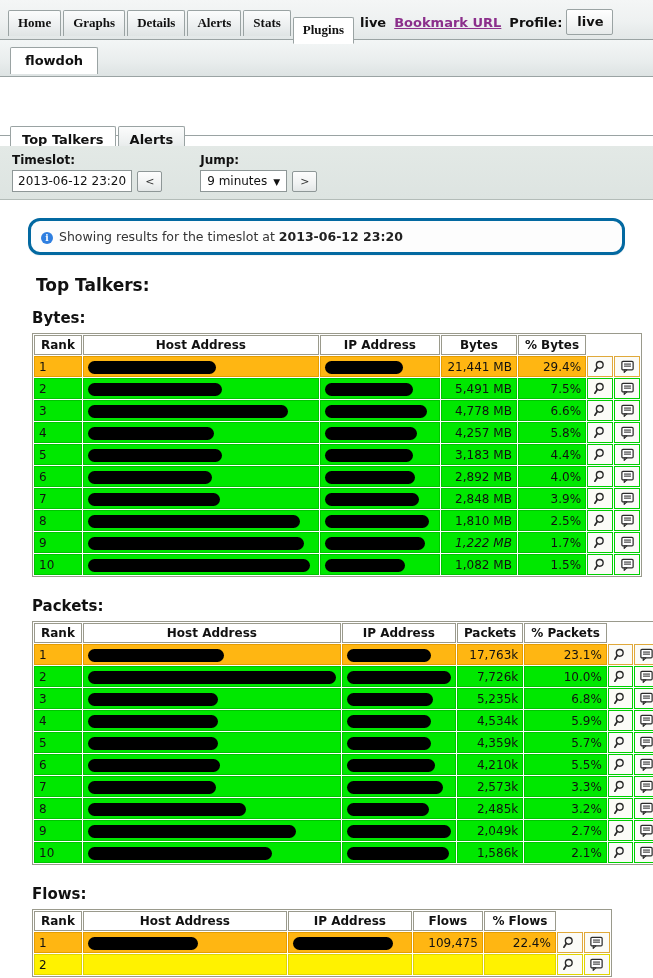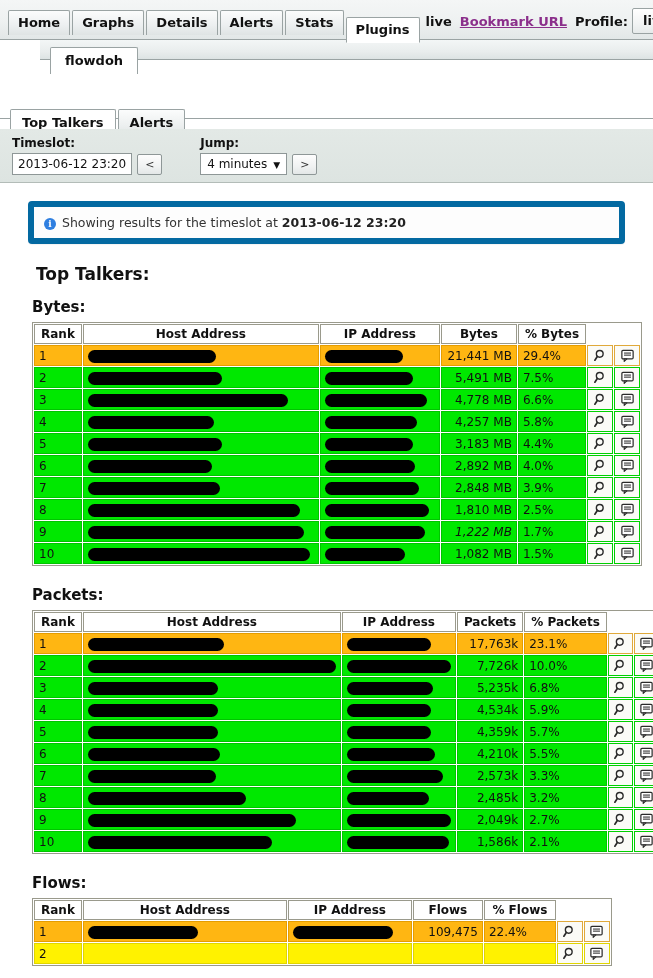--- a/index.html
+++ b/index.html
@@ -31,20 +31,21 @@
     padding: 4px 9px 5px 9px;
     margin-right: 2px;
     border: 1px solid #9aa3a3;
     border-bottom: none;
     background: linear-gradient(to bottom, #fbfcfc 0%, #eceff0 60%, #dfe4e4 100%);
     color: #111;
     border-radius: 2px 2px 0 0;
     position: relative;
     top: 1px;
     cursor: default;
+    font-family: Liberation Serif, serif;
   }
   .navtab.active {
     background: #ffffff;
     border-bottom: 1px solid #ffffff;
     top: 9px;
     z-index: 3;
   }
   .navplain {
     display: inline-block;
     vertical-align: bottom;
@@ -78,28 +79,27 @@
     color: #111;
     border-radius: 2px;
     position: relative;
     top: 0px;
     cursor: pointer;
   }
 
   
   .pluginbar {
     position: relative;
-    height: 20px;
+    height: 37px;
     background: linear-gradient(to bottom, #f3f6f6 0%, #e9eded 60%, #dde3e3 100%);
     border-bottom: 1px solid #9aa3a3;
     box-sizing: border-box;
     padding-left: 10px;
     padding-top: 6px;
     white-space: nowrap;
-    margin-left: 40px;
   }
   .plugintab {
     display: inline-block;
     font-weight: bold;
     font-size: 13px;
     padding: 5px 14px 6px 14px;
     border: 1px solid #9aa3a3;
     border-bottom: none;
     background: #ffffff;
     color: #111;
@@ -197,22 +197,22 @@
     box-sizing: border-box;
     cursor: pointer;
   }
   .dropdown .caret { float: right; font-size: 9px; margin-top: 3px; margin-left: 6px; }
   .jump-group { margin-left: 34px; }
 
   
   .content { background: #ffffff; padding: 18px 0 0 28px; }
 
   .alertbox {
-    border: 6px solid #0369a1;
-    border-radius: 4px;
+    border: 3px solid #0369a1;
+    border-radius: 12px;
     background: #fdfdfd;
     box-shadow: 0 1px 1px rgba(0,0,0,0.05);
     padding: 8px 10px 8px 10px;
     font-size: 12.5px;
     color: #333;
     width: 597px;
     box-sizing: border-box;
     margin-bottom: 20px;
   }
   .info-icon {
@@ -267,21 +267,21 @@
     padding: 2px 4px;
     font-size: 12px;
     color: #111;
     white-space: nowrap;
     border: 1px solid transparent;
   }
   td.rank { text-align: left; padding-left: 5px; width: 26px; }
   td.host { width: 220px; }
   td.ip   { width: 106px; }
   td.num  { text-align: right; padding-right: 5px; }
-  td.pct  { padding-right: 5px; }
+  td.pct  { text-align: right; padding-right: 5px; }
 
   tr.r-orange td { background: #FFB612; border-color: #e59d00; }
   tr.r-green  td { background: #00E800; border-color: #00c400; }
   tr.r-yellow td { background: #FFF200; border-color: #e0d500; }
 
   td.iconcell {
     background: #fbfbf7 !important;
     padding: 1px 2px;
     width: 16px;
     text-align: center;
@@ -320,21 +320,21 @@
   </div>
   <div class="subtab-underline"></div>
 
   <div class="controls">
     <div class="ctl-group">
       <span class="ctl-label">Timeslot:</span>
       <span class="text-input">2013-06-12 23:20</span><span class="arrow-btn">&lt;</span>
     </div>
     <div class="ctl-group jump-group">
       <span class="ctl-label">Jump:</span>
-      <span class="dropdown"><span class="caret">▼</span><span>4 minutes</span></span><span class="arrow-btn">&gt;</span>
+      <span class="dropdown"><span class="caret">▼</span><span>9 minutes</span></span><span class="arrow-btn">&gt;</span>
     </div>
   </div>
 
   <div class="content">
 
     <div class="alertbox">
       <span class="info-icon">i</span><span>Showing results for the timeslot at </span><b>2013-06-12 23:20</b>
     </div>
 
     <h2 class="section">Top Talkers:</h2>

